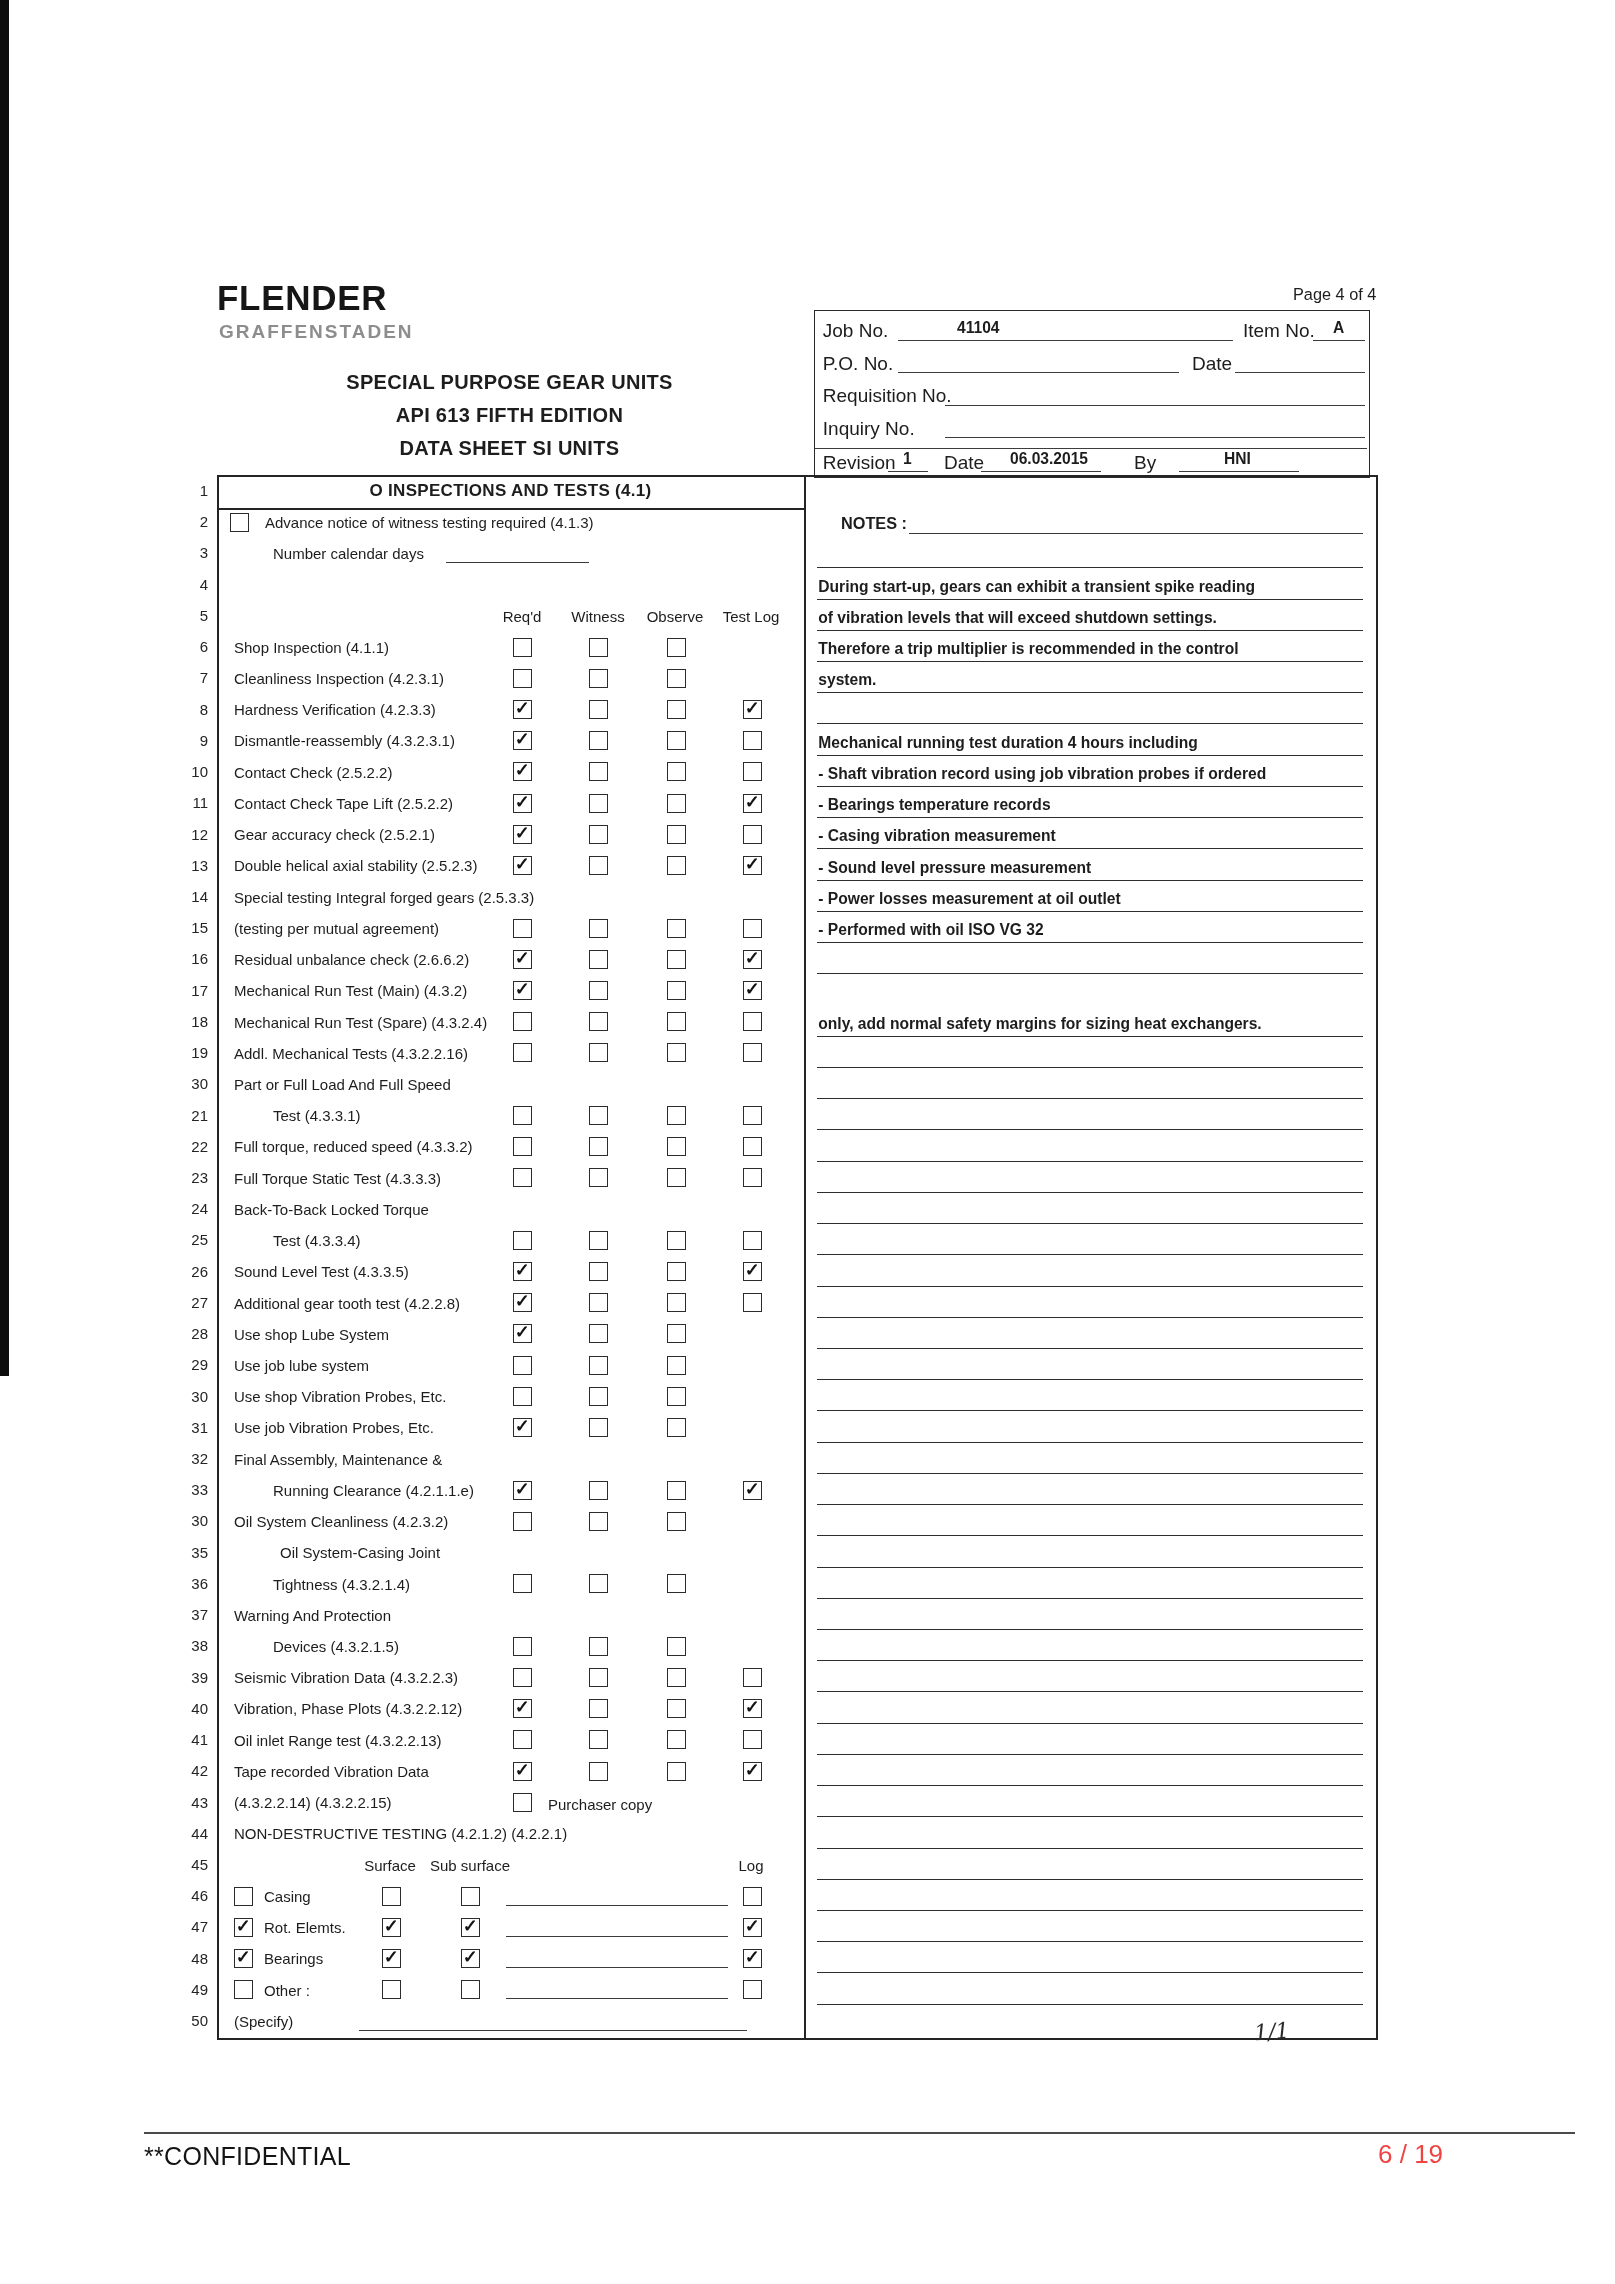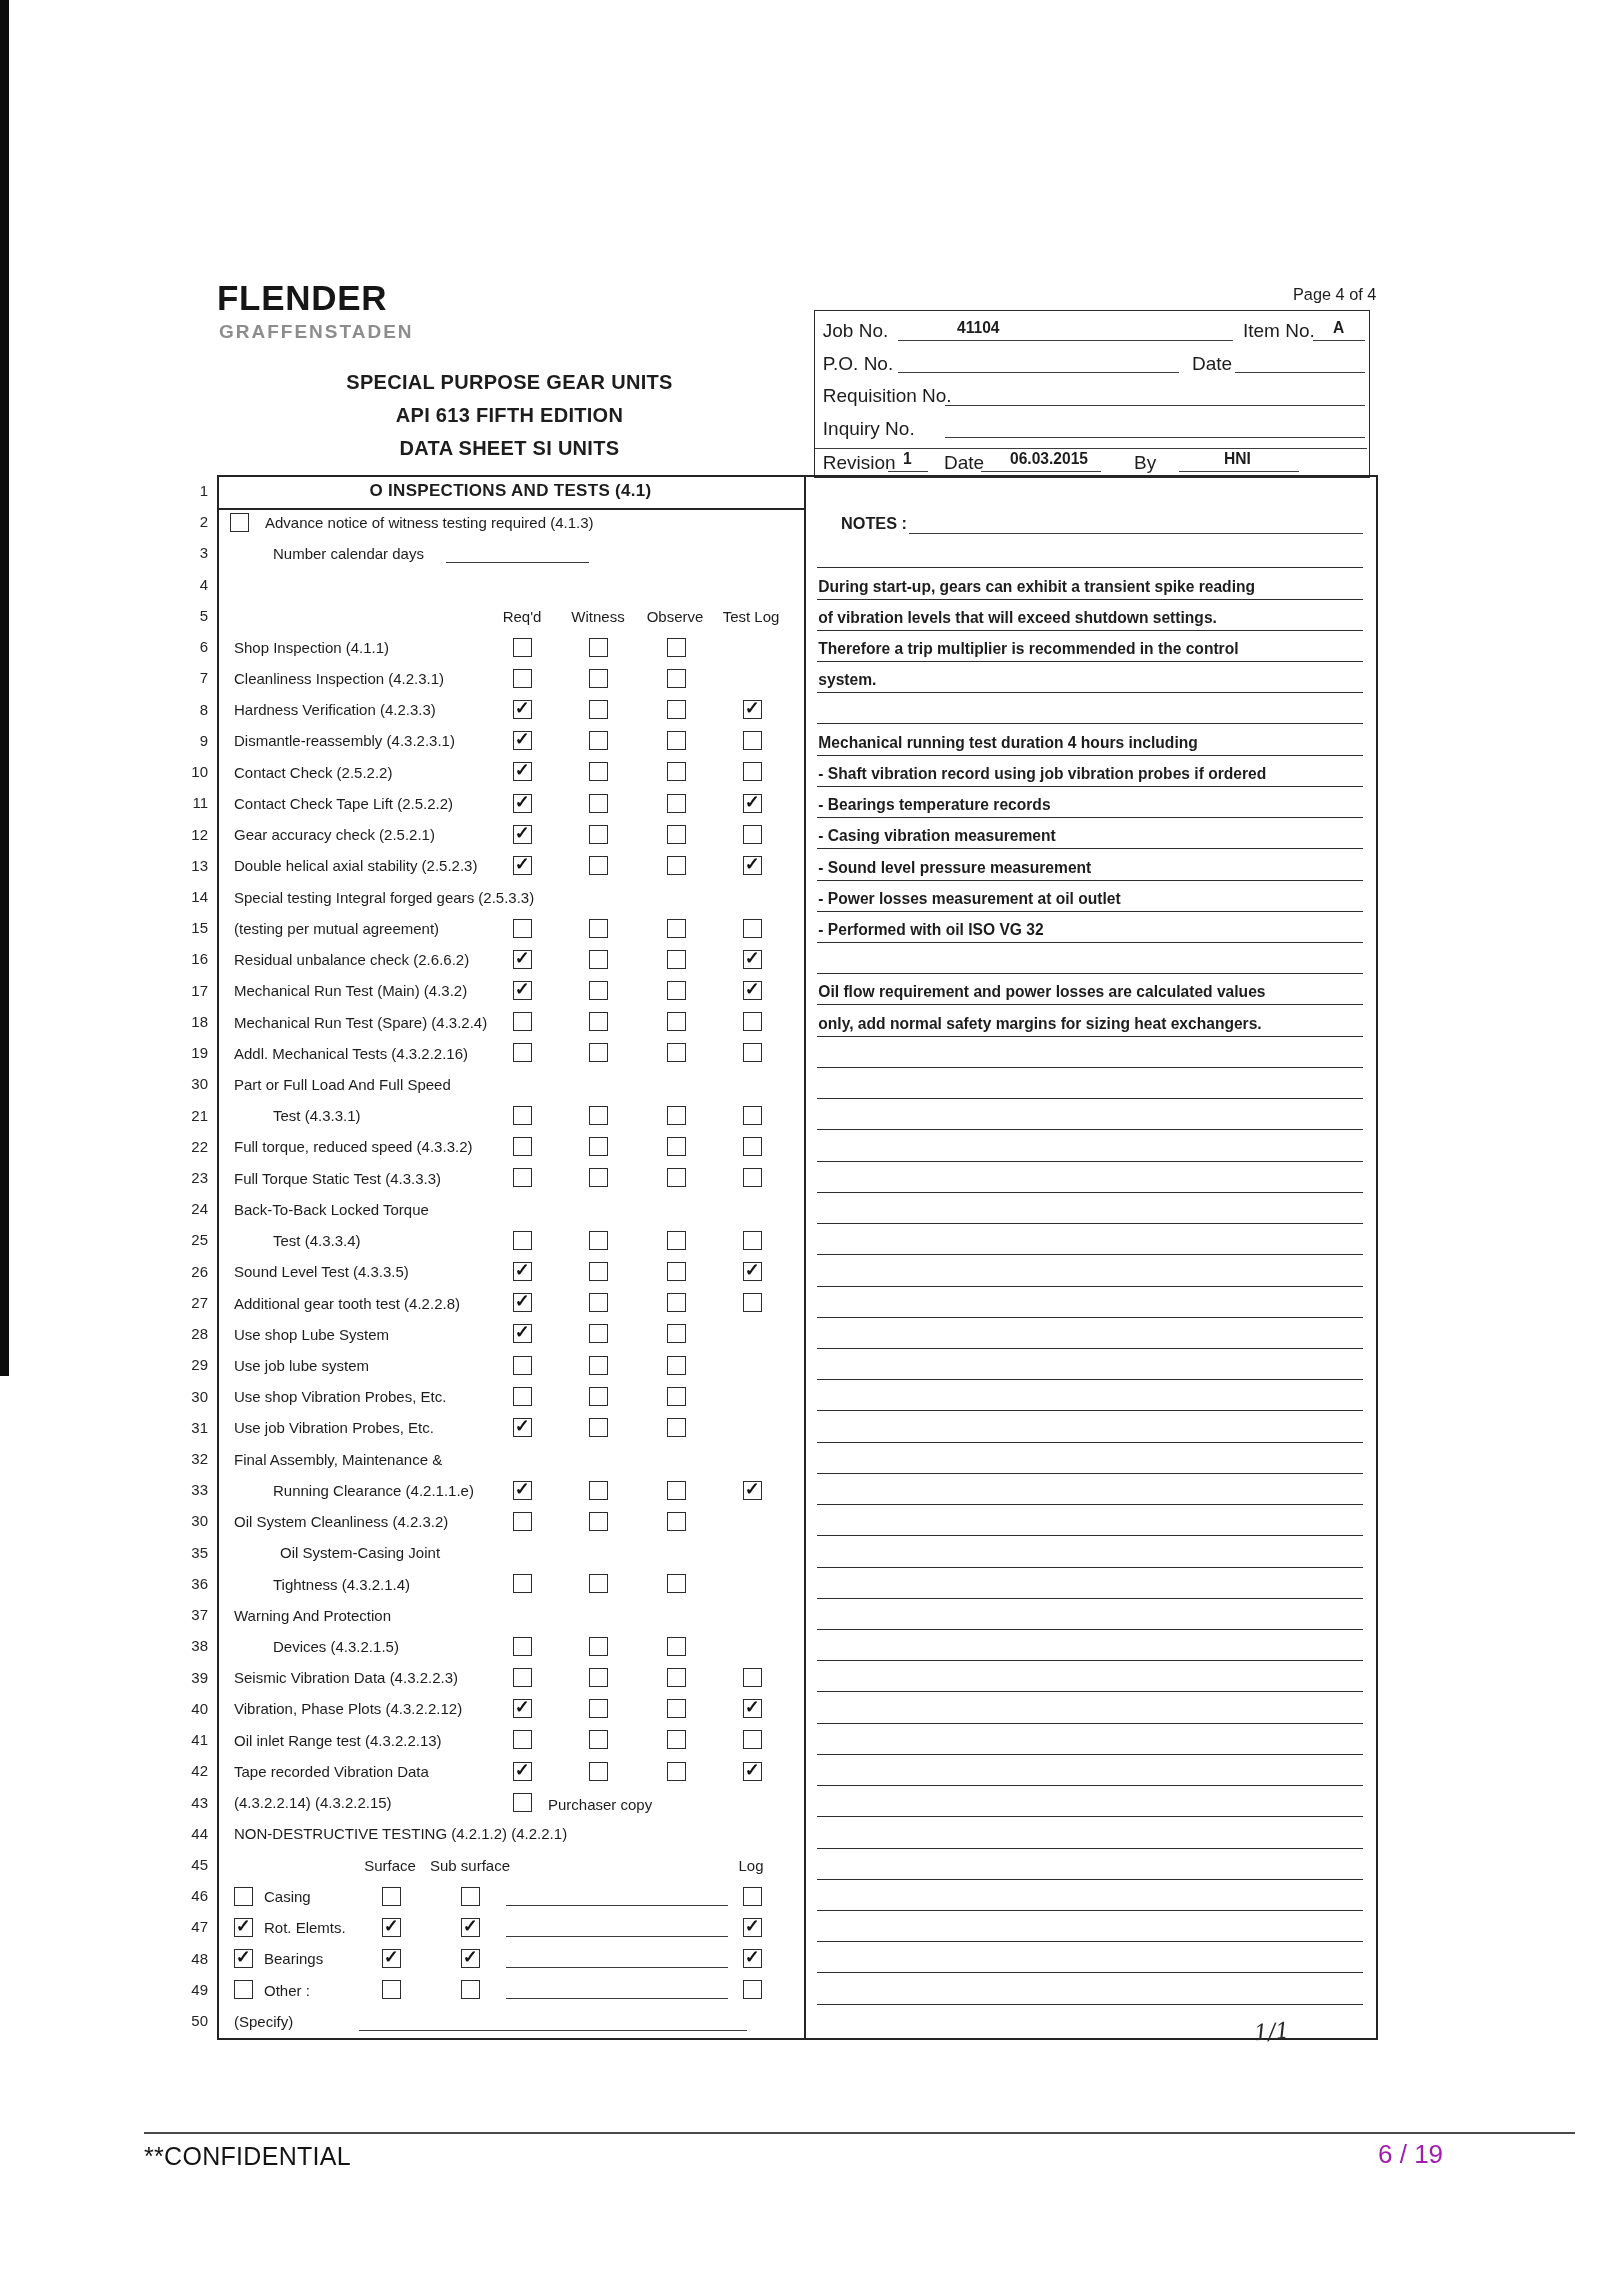--- a/index.html
+++ b/index.html
@@ -22,21 +22,21 @@
   .clabel{position:absolute;font-size:15px;white-space:nowrap;color:#1d1d1d;}
   .colhead{position:absolute;transform:translateX(-50%);font-size:15px;white-space:nowrap;}
   .cb{position:absolute;width:17px;height:17px;border:1.6px solid #2c2c2c;background:#fff;}
   .cb .tick{position:absolute;left:0.7px;top:-3.9px;font-size:18px;font-weight:bold;color:#141414;}
   .uline{position:absolute;height:0;border-bottom:1.3px solid #3a3a3a;}
   .note-label{position:absolute;font-weight:bold;font-size:16.3px;}
   .note-line{position:absolute;width:546px;height:31px;border-bottom:1.3px solid #2d2d2d;font-weight:bold;font-size:15.6px;display:flex;align-items:flex-end;padding:0 1.3px 3.3px 1.3px;white-space:nowrap;overflow:hidden;box-sizing:border-box;}
   .handwriting{position:absolute;left:1254px;top:2019px;font-family:"DejaVu Serif",serif;font-style:italic;font-size:22px;transform:rotate(-5deg);color:#2a2a2a;}
   .footer-line{position:absolute;left:144px;top:2132px;width:1431px;height:2px;background:#4a4a4a;}
   .footer-left{position:absolute;left:144px;top:2142px;font-size:25px;letter-spacing:0.3px;color:#141414;}
-  .footer-right{position:absolute;left:1378px;top:2139px;font-size:26px;color:#a21caf;}
+  .footer-right{position:absolute;left:1378px;top:2139px;font-size:26px;color:#ef4444;}
 </style>
 </head>
 <body>
 
 <div class="sheet" id="sheet">
 
   <div class="scan-bar"></div>
 
   <div class="brand-name">FLENDER</div>
   <div class="brand-sub">GRAFFENSTADEN</div>
@@ -408,21 +408,20 @@
     <div class="note-line" style="left: 817px; top: 662px;">system.</div>
     <div class="note-line" style="left: 817px; top: 693px;"></div>
     <div class="note-line" style="left: 817px; top: 725px;">Mechanical running test duration 4 hours including</div>
     <div class="note-line" style="left: 817px; top: 756px;">- Shaft vibration record using job vibration probes if ordered</div>
     <div class="note-line" style="left: 817px; top: 787px;">- Bearings temperature records</div>
     <div class="note-line" style="left: 817px; top: 818px;">- Casing vibration measurement</div>
     <div class="note-line" style="left: 817px; top: 850px;">- Sound level pressure measurement</div>
     <div class="note-line" style="left: 817px; top: 881px;">- Power losses measurement at oil outlet</div>
     <div class="note-line" style="left: 817px; top: 912px;">- Performed with oil ISO VG 32</div>
     <div class="note-line" style="left: 817px; top: 943px;"></div>
-    <div class="note-line" style="left: 817px; top: 974px;">Oil flow requirement and power losses are calculated values</div>
     <div class="note-line" style="left: 817px; top: 1006px;">only, add normal safety margins for sizing heat exchangers.</div>
     <div class="note-line" style="left: 817px; top: 1037px;"></div>
     <div class="note-line" style="left: 817px; top: 1068px;"></div>
     <div class="note-line" style="left: 817px; top: 1099px;"></div>
     <div class="note-line" style="left: 817px; top: 1131px;"></div>
     <div class="note-line" style="left: 817px; top: 1162px;"></div>
     <div class="note-line" style="left: 817px; top: 1193px;"></div>
     <div class="note-line" style="left: 817px; top: 1224px;"></div>
     <div class="note-line" style="left: 817px; top: 1256px;"></div>
     <div class="note-line" style="left: 817px; top: 1287px;"></div>

